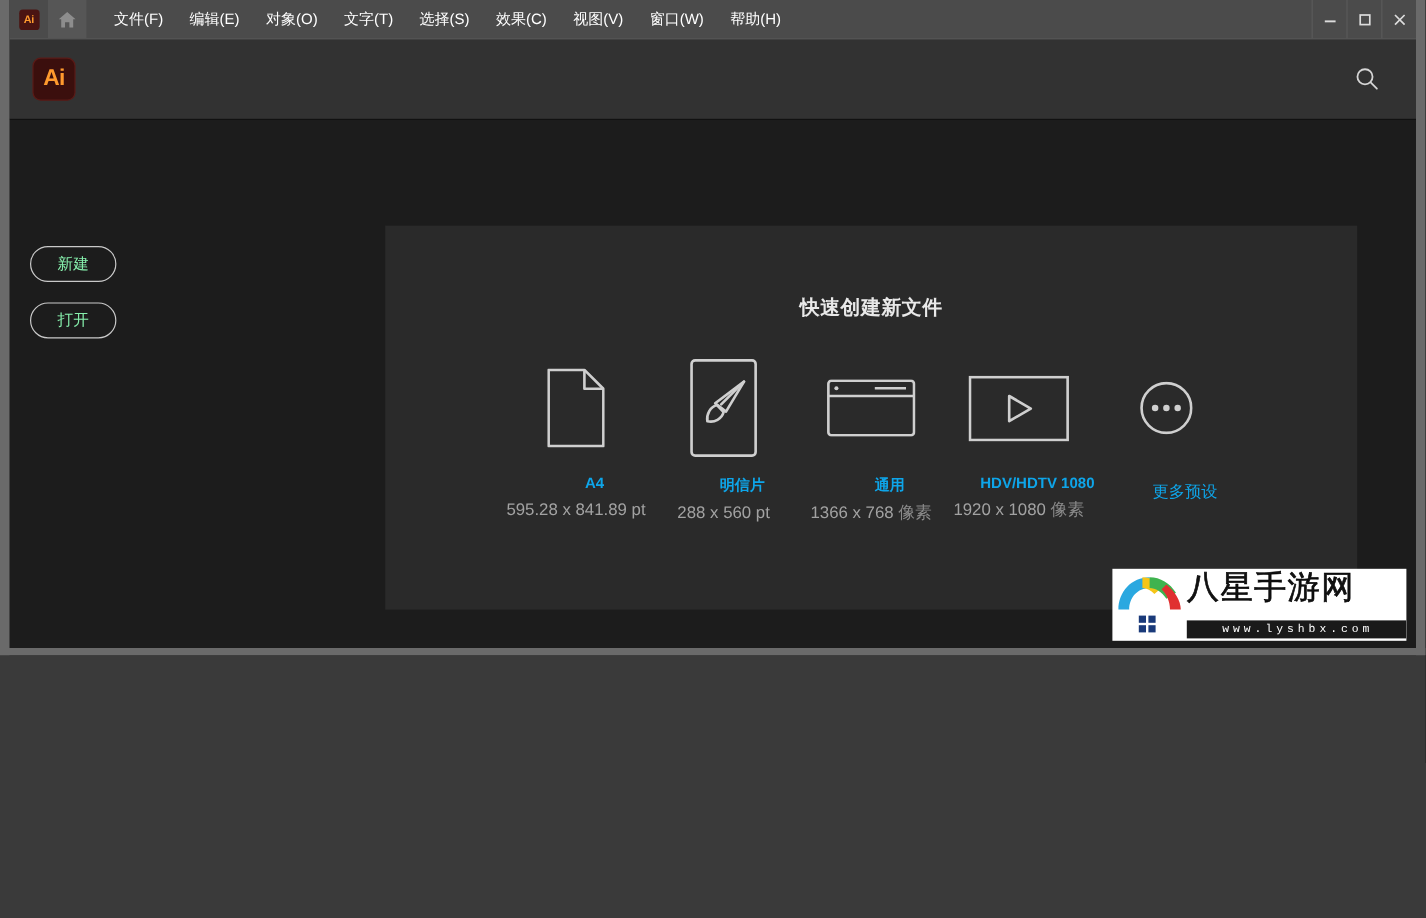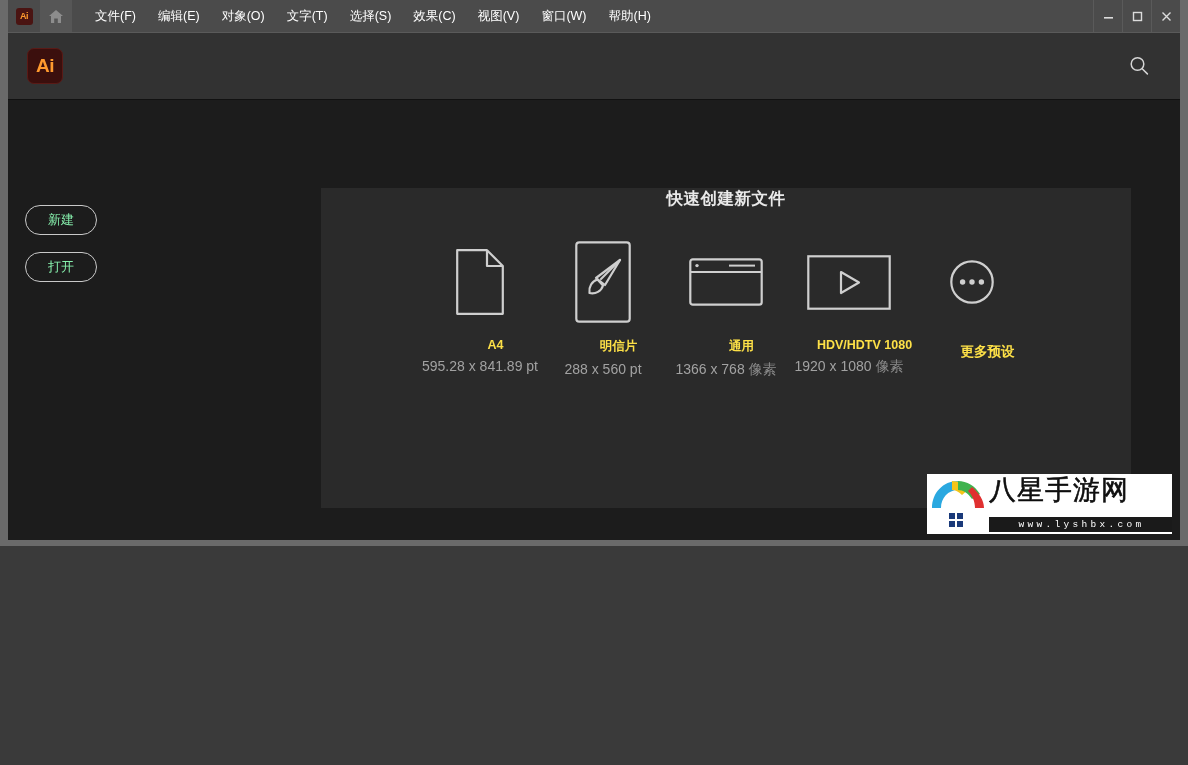--- a/index.html
+++ b/index.html
@@ -94,43 +94,43 @@
 
   
   #preset-panel {
     position:absolute; left:313px; top:88px;
     width:810px; height:320px;
     background:#2a2a2a;
   }
   #panel-title {
     text-align:center; color:#e9e9e9;
     font-size:16.5px; font-weight:bold;
-    letter-spacing:.5px;
+    margin-top:58px; letter-spacing:.5px;
   }
   #preset-row {
     display:flex; justify-content:center; align-items:flex-start;
     margin-top:26px; gap:0px;
   }
   .preset-card {
     width:123px;
     display:flex; flex-direction:column; align-items:center;
     cursor:pointer; padding-top:4px;
   }
   .preset-icon {
     height:84px; display:flex; align-items:center; justify-content:center;
   }
   .preset-name {
-    margin-top:14px; color:#fde047;
+    margin-top:14px; color:#0ea5e9;
     font-size:12.5px; font-weight:bold; white-space:nowrap;margin-left:31px;
   }
   .preset-dims {
     margin-top:6px; color:#a2a2a2; font-size:14px; white-space:nowrap;
   }
   .preset-dims .unit { color:#8b8b8b; }
-  .preset-card.no-dims .preset-name { margin-top:19px; font-weight:bold; font-size:13.5px; }
+  .preset-card.no-dims .preset-name { margin-top:19px; font-weight:normal; font-size:13.5px; }
 
   
   #watermark {
     position:absolute; right:8px; bottom:6px;
     width:245px; height:60px;
     background:#ffffff;
     display:flex; align-items:center;
     overflow:hidden;
   }
   #wm-logo { width:62px; height:58px; flex:0 0 auto; position:relative; }

